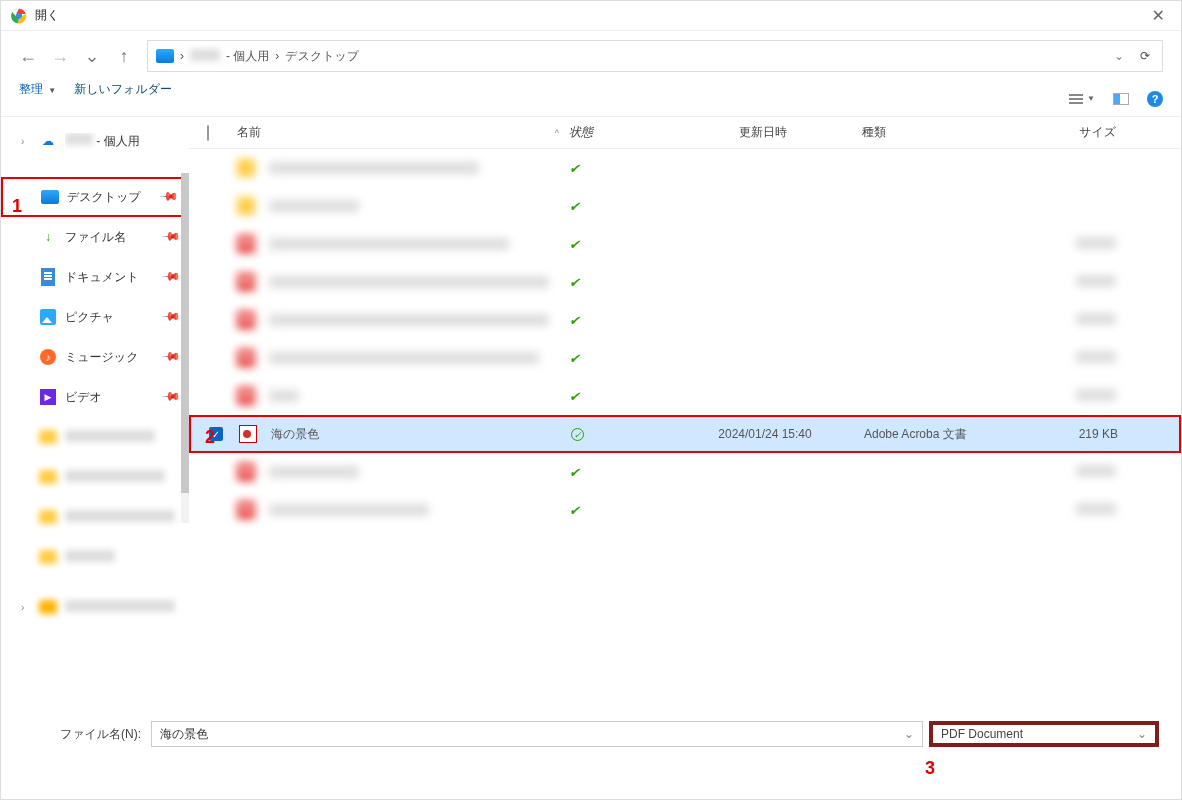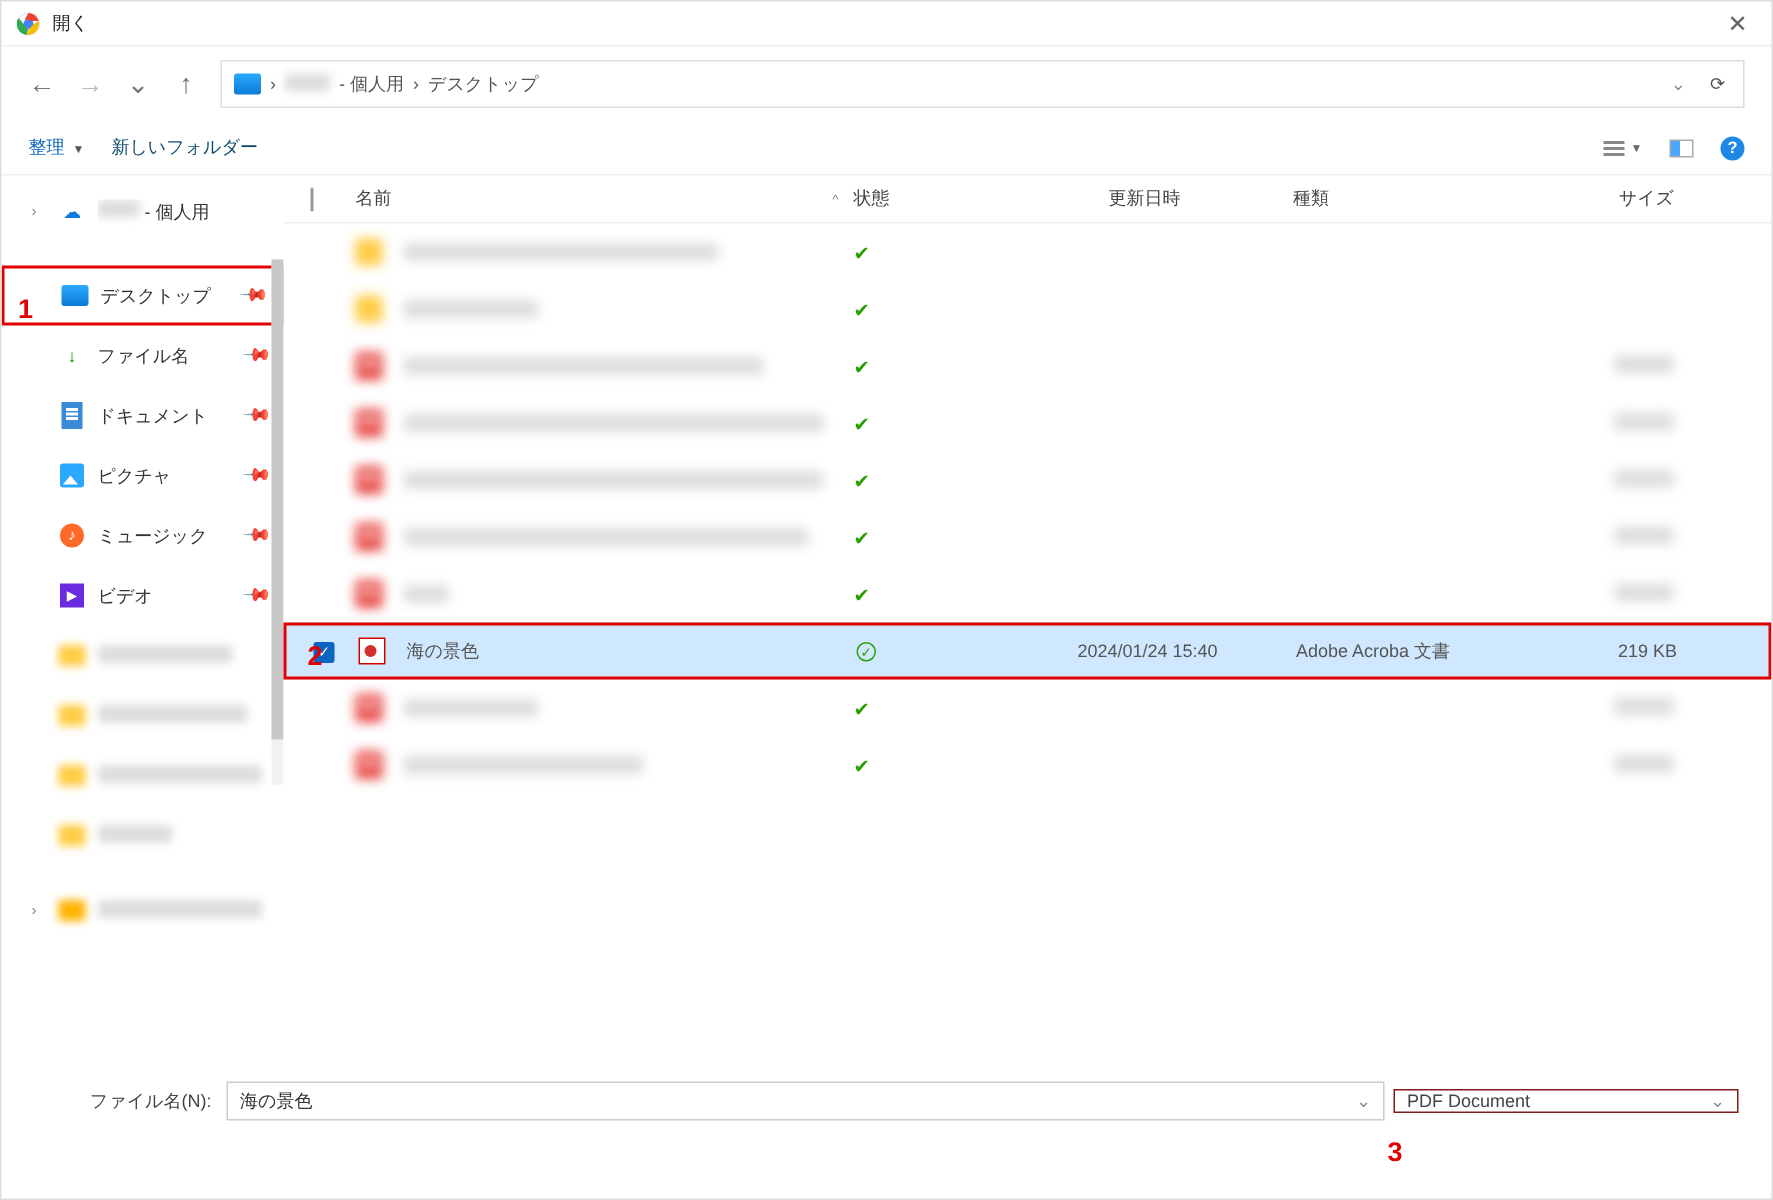--- a/index.html
+++ b/index.html
@@ -65,21 +65,20 @@
 .searchbox input {
   flex: 1; border: none; outline: none; font-size: 12px; color: #333;
 }
 .searchbox input::placeholder { color: #999; }
 .searchbox .mag { color: #555; }
 
 
 .toolbarrow {
   height: 36px;
   display: flex;
-  align-items: center;
   padding: 0 18px;
   gap: 18px;
   border-bottom: 1px solid #eee;
 }
 .toolbarrow .organize { color: #0a63b8; }
 .toolbarrow .organize .caret { font-size: 8px; color: #555; margin-left: 2px; }
 .toolbarrow .newfolder { color: #0c4a6e; }
 .toolbarrow .right-tools { margin-left: auto; display: flex; align-items: center; gap: 18px; color: #666; }
 .view-lines {
   display: inline-flex; flex-direction: column; gap: 2px;
@@ -158,21 +157,21 @@
   align-items: center;
   height: 32px;
   border-bottom: 1px solid #eee;
   color: #444;
   font-size: 12px;
   padding-left: 18px;
 }
 .col-chk { width: 30px; }
 .col-name { width: 332px; display: flex; align-items: center; gap: 6px; }
 .col-sort { font-size: 9px; color: #888; }
-.col-state { width: 95px; }
+.col-state { width: 95px; font-style: italic; }
 .col-date { width: 198px; text-align: center; }
 .col-type { width: 170px; }
 .col-size { width: 98px; text-align: right; padding-right: 14px; }
 .hdr-chk {
   width: 14px; height: 14px; border: 1px solid #999; border-radius: 2px;
 }
 
 .file-rows { }
 .file-row {
   display: flex;
@@ -218,22 +217,22 @@
   flex: 1;
   height: 26px;
   border: 1px solid #ccc;
   display: flex;
   align-items: center;
   padding: 0 8px;
 }
 .fn-input .caret { color: #888; }
 .ft-select {
   width: 230px;
-  height: 16px;
-  border: 1px solid #7f1d1d;
+  height: 26px;
+  border: 4px solid #7f1d1d;
   display: flex;
   align-items: center;
   padding: 0 8px;
   color: #444;
 }
 .ft-select .caret { margin-left: auto; color: #888; }
 
 .btn-row {
   display: flex;
   justify-content: flex-end;

